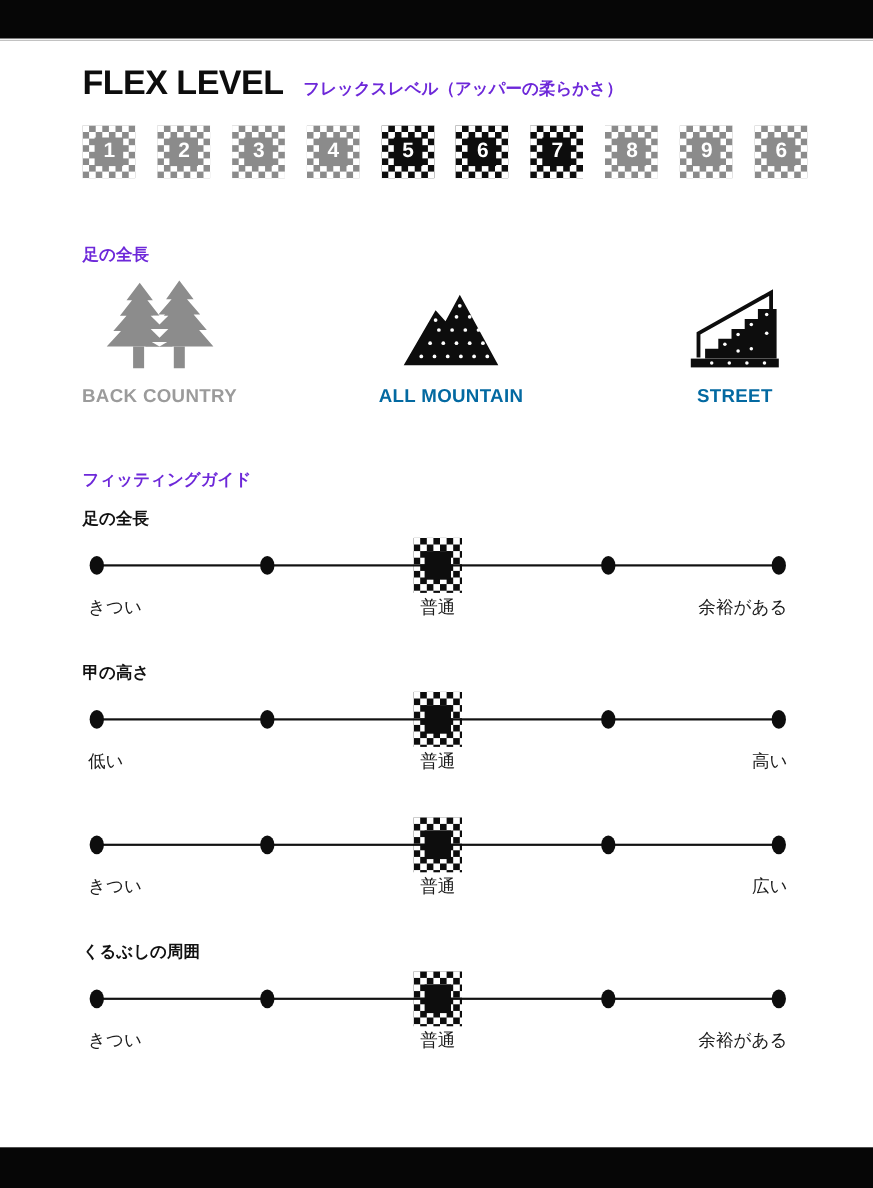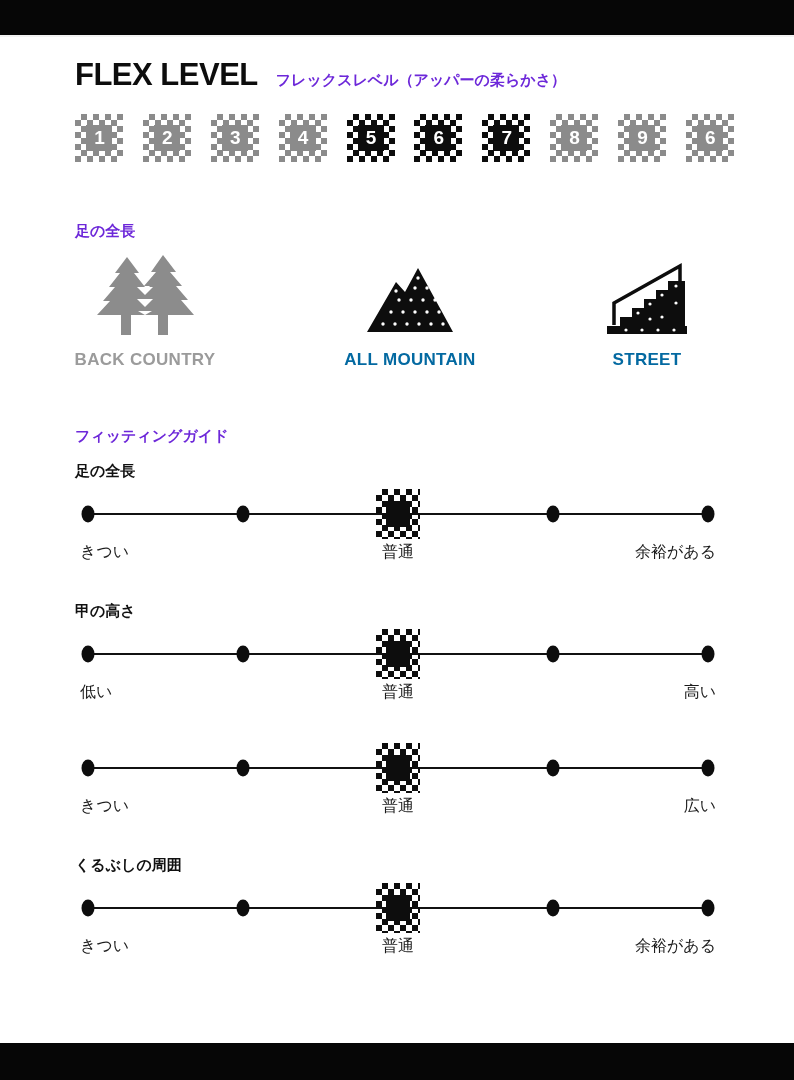--- a/index.html
+++ b/index.html
@@ -32,21 +32,21 @@
     display:flex; align-items:center; justify-content:center;
   }
   .flex-box .num { color:#ffffff; font-size:19px; font-weight:700; letter-spacing:-1px; }
 
   
   .terrain-head { margin-top:60px; }
   .terrain-row { position:relative; height:120px; margin-top:12px; }
   .t-item { position:absolute; top:0; display:flex; flex-direction:column; align-items:center; }
   .t-item.t0 { left:0px;   width:140px; }
   .t-item.t1 { left:255px; width:160px; }
-  .t-item.t2 { left:492px; width:160px; }
+  .t-item.t2 { left:513px; width:160px; }
   .t-icon { height:82px; display:flex; align-items:flex-end; justify-content:center; }
   .t-label { margin-top:15px; font-size:17px; font-weight:700; letter-spacing:0.3px; color:#0369a1; white-space:nowrap; }
   .t-item.inactive .t-label { color:#9b9b9b; }
 
   
   .fitting-head { margin-top:54px; }
   .scale { margin-top:38px; }
   .scale:first-of-type { margin-top:16px; }
   .scale-name { font-size:15px; font-weight:700; color:#111; height:22px;font-family:Liberation Serif, serif; }
   .scale-line { position:relative; height:52px; margin-top:4px; }

